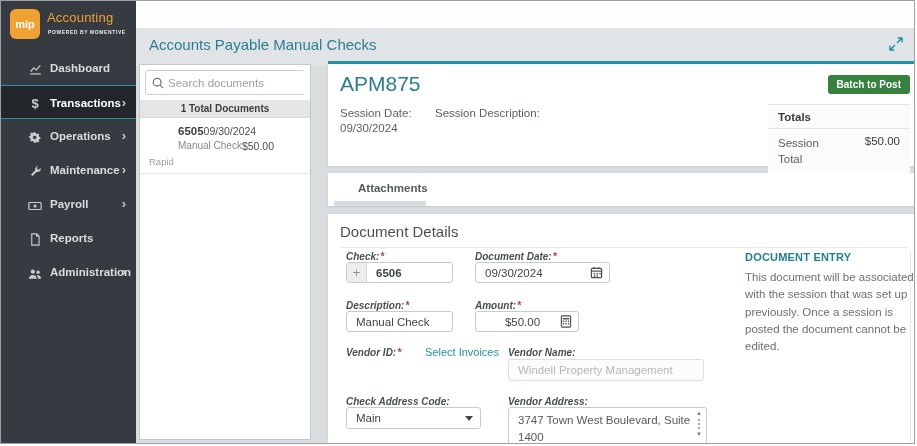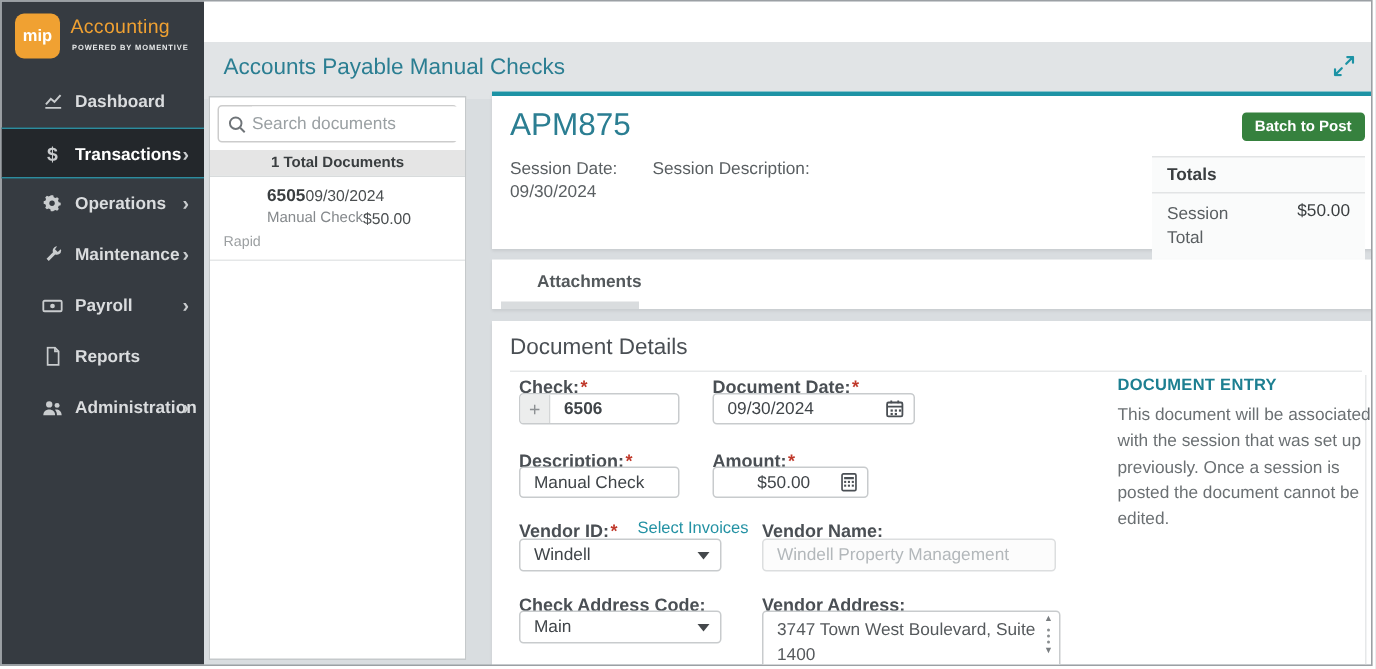--- a/index.html
+++ b/index.html
@@ -56,21 +56,21 @@
 
   #tab-card { top:172px; height:33px; }
   .tab { position:absolute; left:30px; top:0; line-height:31px; font-size:11.5px; font-weight:600; color:#54595c; cursor:pointer; }
   .tab-indicator { position:absolute; left:6px; bottom:0; width:92px; height:5px; background:#d9dcde; }
 
   #details-card { top:213px; bottom:0; overflow:hidden; }
   #dd-title { position:absolute; left:12px; top:9px; font-size:15px; color:#4a4f54; }
   .dd-rule { position:absolute; left:12px; right:12px; top:33px; border-top:1px solid #e7e9ea; }
   .v-divider { position:absolute; right:9px; top:36px; bottom:0; width:1px; background:#e6e8e9; }
 
-  .f-label { position:absolute; font-size:12px; font-weight:bold; color:#4a4f54; white-space:nowrap; }
+  .f-label { position:absolute; font-size:10px; font-weight:bold; color:#4a4f54; white-space:nowrap;font-style:italic; }
   .req { color:var(--red,#c0392b); margin-left:1px; }
   .f-input { position:absolute; height:21px; border:1px solid #c8cbcd; border-radius:3px; background:#fff; font-size:11.5px; color:#3f4448; display:flex; align-items:center; cursor:text; }
   .f-input .val { padding-left:9px; }
   .plus-btn { width:20px; height:100%; background:#eceded; border-right:1px solid #d4d6d7; border-radius:2px 0 0 2px; color:#8d9194; font-size:13px; text-align:center; line-height:19px; cursor:pointer; }
   .check-val { font-weight:bold; padding-left:9px; }
   .icon-right { margin-left:auto; padding-right:6px; display:flex; align-items:center; }
   .amount-val { margin-left:auto; }
   .select { position:absolute; height:22px; border:1px solid #c8cbcd; border-radius:3px; background:#fff; font-size:11.5px; color:#3f4448; display:flex; align-items:center; cursor:pointer; }
   .select .val { padding-left:9px; }
   .caret { margin-left:auto; margin-right:7px; width:0; height:0; border-left:4px solid transparent; border-right:4px solid transparent; border-top:5px solid #44484b; }
@@ -233,24 +233,20 @@
             <rect x="8" y="6" width="1.5" height="1.5" fill="#4a4f54"></rect>
             <rect x="2.5" y="8.7" width="1.5" height="1.5" fill="#4a4f54"></rect>
             <rect x="5.2" y="8.7" width="1.5" height="1.5" fill="#4a4f54"></rect>
             <rect x="8" y="8.7" width="1.5" height="1.5" fill="#4a4f54"></rect>
           </svg>
       </span>
     </div>
 
     <div class="f-label" style="left:18px;top:133px"><span>Vendor ID:</span><span class="req">*</span></div>
     <div class="link" style="left:97px;top:132px">Select Invoices</div>
-    <div class="select" style="left:18px;top:145px;width:135px">
-      <span class="val">Windell</span>
-      <span class="caret"></span>
-    </div>
 
     <div class="f-label" style="left:180px;top:133px">Vendor Name:</div>
     <div class="f-input disabled" style="left:180px;top:145px;width:196px;height:22px">
       <span class="val">Windell Property Management</span>
     </div>
 
     <div class="f-label" style="left:18px;top:182px">Check Address Code:</div>
     <div class="select" style="left:18px;top:193px;width:135px">
       <span class="val">Main</span>
       <span class="caret"></span>

